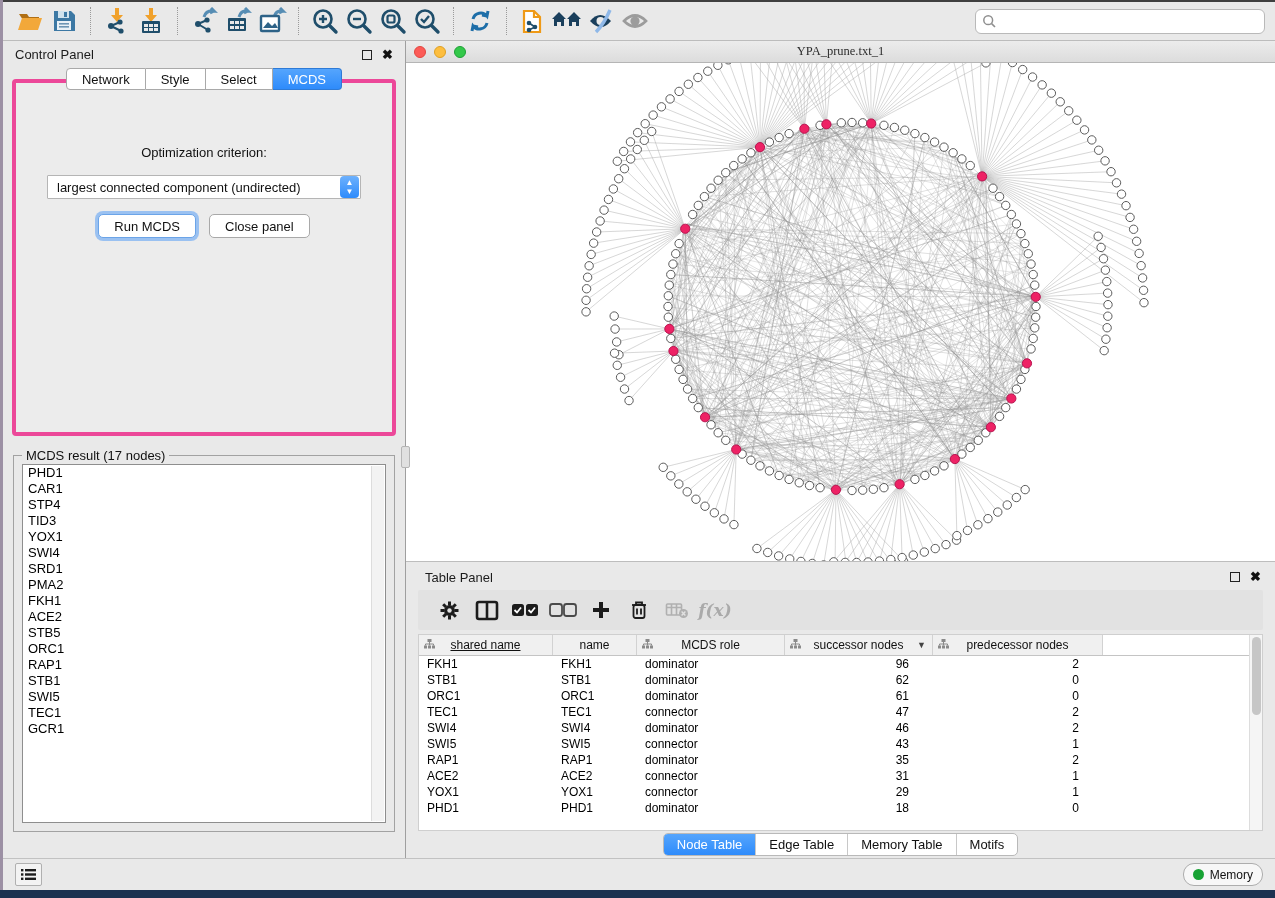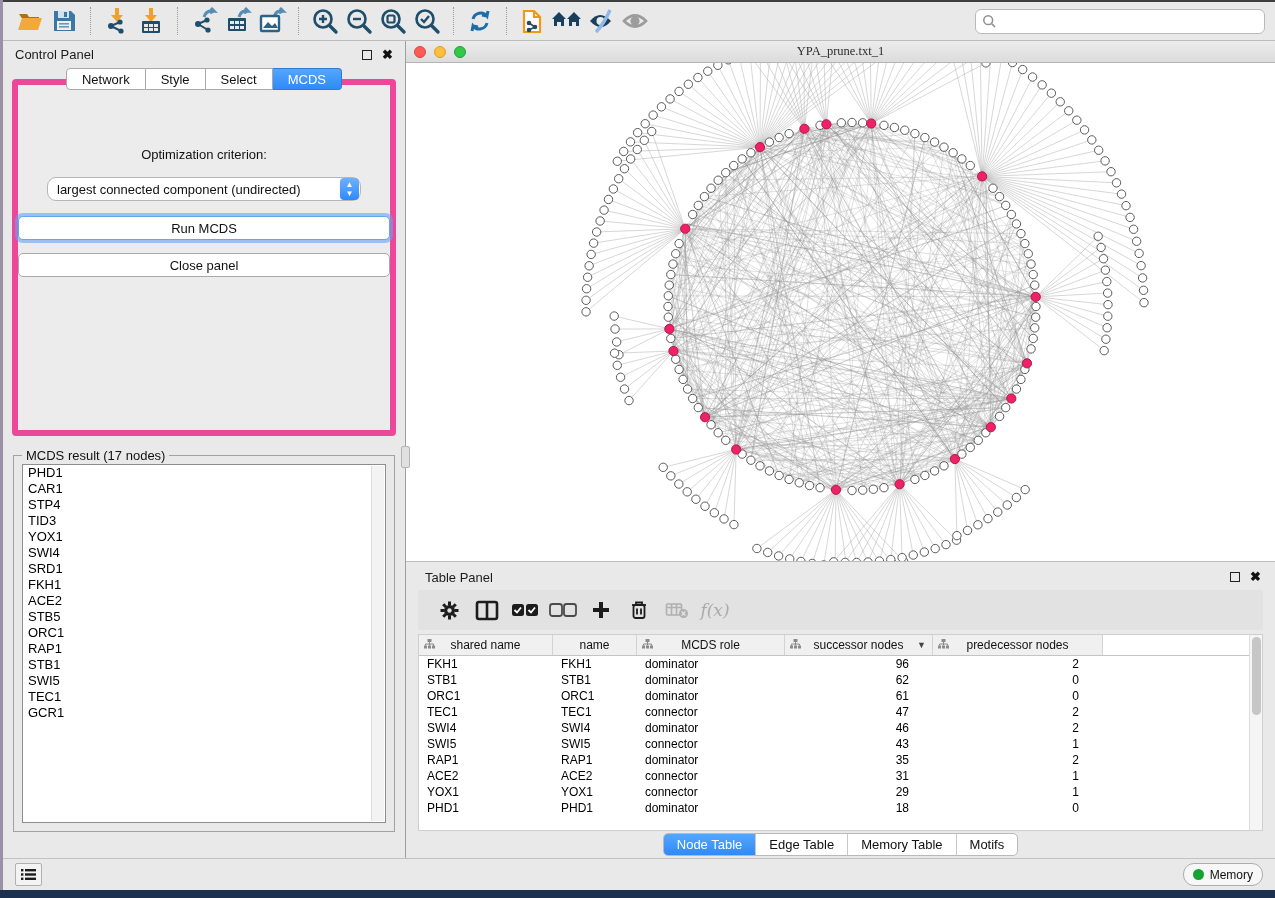--- a/index.html
+++ b/index.html
@@ -24,26 +24,26 @@
   .panel-title-row .win-icons { margin-left:auto; display:flex; gap:10px; align-items:center; }
   .float-box { width:10px; height:10px; border:1.6px solid #222; background:transparent; }
   .close-x { font-size:13px; font-weight:bold; color:#111; line-height:10px; }
 
   .ctabs { display:flex; justify-content:center; position:relative; z-index:2; flex:0 0 auto; }
   .ctab { height:22px; padding:0 15px; display:flex; align-items:center; font-size:13px; color:#111; background:#fff; border:1px solid #a9a9a9; border-left:none; cursor:default; }
   .ctab:first-child { border-left:1px solid #a9a9a9; border-radius:4px 0 0 4px; }
   .ctab:last-child { border-radius:0 4px 4px 0; }
   .ctab.active { background:linear-gradient(#55a5fd,#2e8bfb); border-color:#2e7ad6; color:#fff; }
 
-  .opt-box { margin:-11px 9px 0 9px; border:6px solid #ec4899; border-radius:4px; background:#ececec; height:357px; padding-top:28px; flex:0 0 auto; }
+  .opt-box { margin:-11px 9px 0 9px; border:4px solid #ec4899; border-radius:4px; background:#ececec; height:357px; padding-top:28px; flex:0 0 auto; }
   .opt-label { text-align:center; font-size:13px; color:#111; margin-top:34px; }
-  .dropdown { margin:15px auto 0 auto; width:314px; height:24px; background:#fff; border:1px solid #b5b5b5; border-radius:9px; display:flex; align-items:center; position:relative; }
+  .dropdown { margin:15px auto 0 auto; width:314px; height:24px; background:#fff; border:1px solid #b5b5b5; border-radius:1px; display:flex; align-items:center; position:relative; }
   .dropdown .dval { flex:1; font-size:13px; color:#111; padding-left:9px; white-space:nowrap; overflow:hidden; }
   .dropdown .stepper { width:19px; height:22px; margin-right:1px; background:linear-gradient(#6db1fd,#2e8bfb); border-radius:4px; color:#fff; font-size:8px; line-height:8px; display:flex; flex-direction:column; align-items:center; justify-content:center; gap:1px; }
-  .btn-row { display:flex; justify-content:center; gap:13px; margin-top:15px;flex-direction:column; }
+  .btn-row { display:flex; justify-content:center; gap:13px; margin-top:15px; }
   .mac-btn { height:24px; padding:0 15px; background:#fff; border:1px solid #a9a9a9; border-radius:5px; font-size:13px; color:#111; font-family:"Liberation Sans",sans-serif; }
   .mac-btn.focused { box-shadow:0 0 0 3px rgba(100,165,245,.6); border-color:#6ba4e8; }
 
   .result-group { flex:1; margin:19px 10px 26px 10px; border:1px solid #a2a2a2; position:relative; background:#e9e9e9; min-height:0; }
   .result-legend { position:absolute; top:-8px; left:8px; background:#e9e9e9; padding:0 4px; font-size:13px; color:#111; }
   .result-list { position:absolute; inset:8px; background:#fff; border:1px solid #8e8e8e; overflow:hidden; }
   .result-scroll { position:absolute; top:1px; bottom:1px; right:1px; width:13px; background:#f3f3f3; border-left:1px solid #ddd; }
   .result-item { font-size:13px; line-height:16px; padding-left:5px; color:#000; }
 
   
@@ -55,21 +55,21 @@
   .tl.green { background:#33c84a; border:1px solid #1ea036; }
   .net-title { position:absolute; left:0; right:0; text-align:center; font-size:12.5px; color:#2c2c2c;font-family:Liberation Serif, serif; }
   .net-canvas { flex:1; background:#fff; position:relative; min-height:0; }
   .net-canvas svg { position:absolute; inset:0; width:100%; height:100%; }
 
   
   .table-panel { height:297px; flex:0 0 auto; background:#e9e9e9; border-top:1px solid #bdbdbd; display:flex; flex-direction:column; }
   .tp-title-row { height:26px; display:flex; align-items:center; padding:4px 14px 0 19px; font-size:13px; color:#1c1c1c; flex:0 0 auto; }
   .tp-title-row .win-icons { margin-left:auto; display:flex; gap:10px; align-items:center; }
   .tp-toolbar { margin:2px 12px 4px 12px; height:40px; background:#e2e2e2; border-radius:2px; display:flex; align-items:center; gap:0; padding:0 12px; flex:0 0 auto; }
-  .tp-tool { width:38px; height:34px; display:flex; align-items:center; justify-content:center; }
+  .tp-tool { width:38px; height:34px; display:flex; align-items:center; justify-content:center;font-weight:bold; }
   .fx-glyph { font-family:"DejaVu Serif", serif; font-style:italic; font-size:17px; color:#aaa; }
 
   .tbl-wrap { margin:0 12px; flex:1; background:#fff; border:1px solid #cfcfcf; position:relative; overflow:hidden; min-height:0; }
   .tbl-header { display:flex; height:21px; border-bottom:1px solid #c4c4c4; font-size:12px; color:#111; }
   .th-cell { background:#f0f0f0; border-right:1px solid #d2d2d2; display:flex; align-items:center; justify-content:center; gap:5px; position:relative; }
   .th-cell .tree-ic { position:absolute; left:5px; top:4px; }
   .sort-chev { font-size:9px; color:#444; position:absolute; right:6px; }
   .tbl-body { position:absolute; top:21px; left:0; right:0; bottom:0; }
   .tbl-row { display:flex; height:16px; font-size:12px; color:#000; }
   .td { padding-left:8px; display:flex; align-items:center; overflow:hidden; white-space:nowrap; }
@@ -288,20 +288,21 @@
         <span class="result-legend">MCDS result (17 nodes)</span>
         <div class="result-list">
           <div id="result-items">
               <div class="result-item">PHD1</div>
               <div class="result-item">CAR1</div>
               <div class="result-item">STP4</div>
               <div class="result-item">TID3</div>
               <div class="result-item">YOX1</div>
               <div class="result-item">SWI4</div>
               <div class="result-item">SRD1</div>
+              <div class="result-item">PMA2</div>
               <div class="result-item">FKH1</div>
               <div class="result-item">ACE2</div>
               <div class="result-item">STB5</div>
               <div class="result-item">ORC1</div>
               <div class="result-item">RAP1</div>
               <div class="result-item">STB1</div>
               <div class="result-item">SWI5</div>
               <div class="result-item">TEC1</div>
               <div class="result-item">GCR1</div>
             </div>
@@ -1392,21 +1393,21 @@
                 </g>
                 <circle cx="18.5" cy="12.5" r="4.5" fill="#b0b0b0"></circle>
                 <path d="M16.6 10.6 l3.8 3.8 M20.4 10.6 l-3.8 3.8" stroke="#e2e2e2" stroke-width="1.4"></path>
               </svg>
           </span>
           <span class="tp-tool fx-glyph">f(x)</span>
         </div>
 
         <div class="tbl-wrap">
           <div class="tbl-header" id="tbl-header">
-              <div class="th-cell" style="width: 134px;">
+              <div class="th-cell" style="width: 134px; text-decoration: underline;">
                 <svg class="tree-ic" width="11" height="10" viewBox="0 0 11 10">
                   <g fill="#8a8a8a">
                     <rect x="3.5" y="0" width="4" height="3"></rect>
                     <rect x="0" y="6.5" width="3" height="3"></rect>
                     <rect x="4" y="6.5" width="3" height="3"></rect>
                     <rect x="8" y="6.5" width="3" height="3"></rect>
                     <path d="M5.5 3 v2 M1.5 6.5 v-1.5 h8 v1.5 M5.5 5 v1.5" stroke="#8a8a8a" stroke-width="1" fill="none"></path>
                   </g>
                 </svg>
                 <span>shared name</span>

